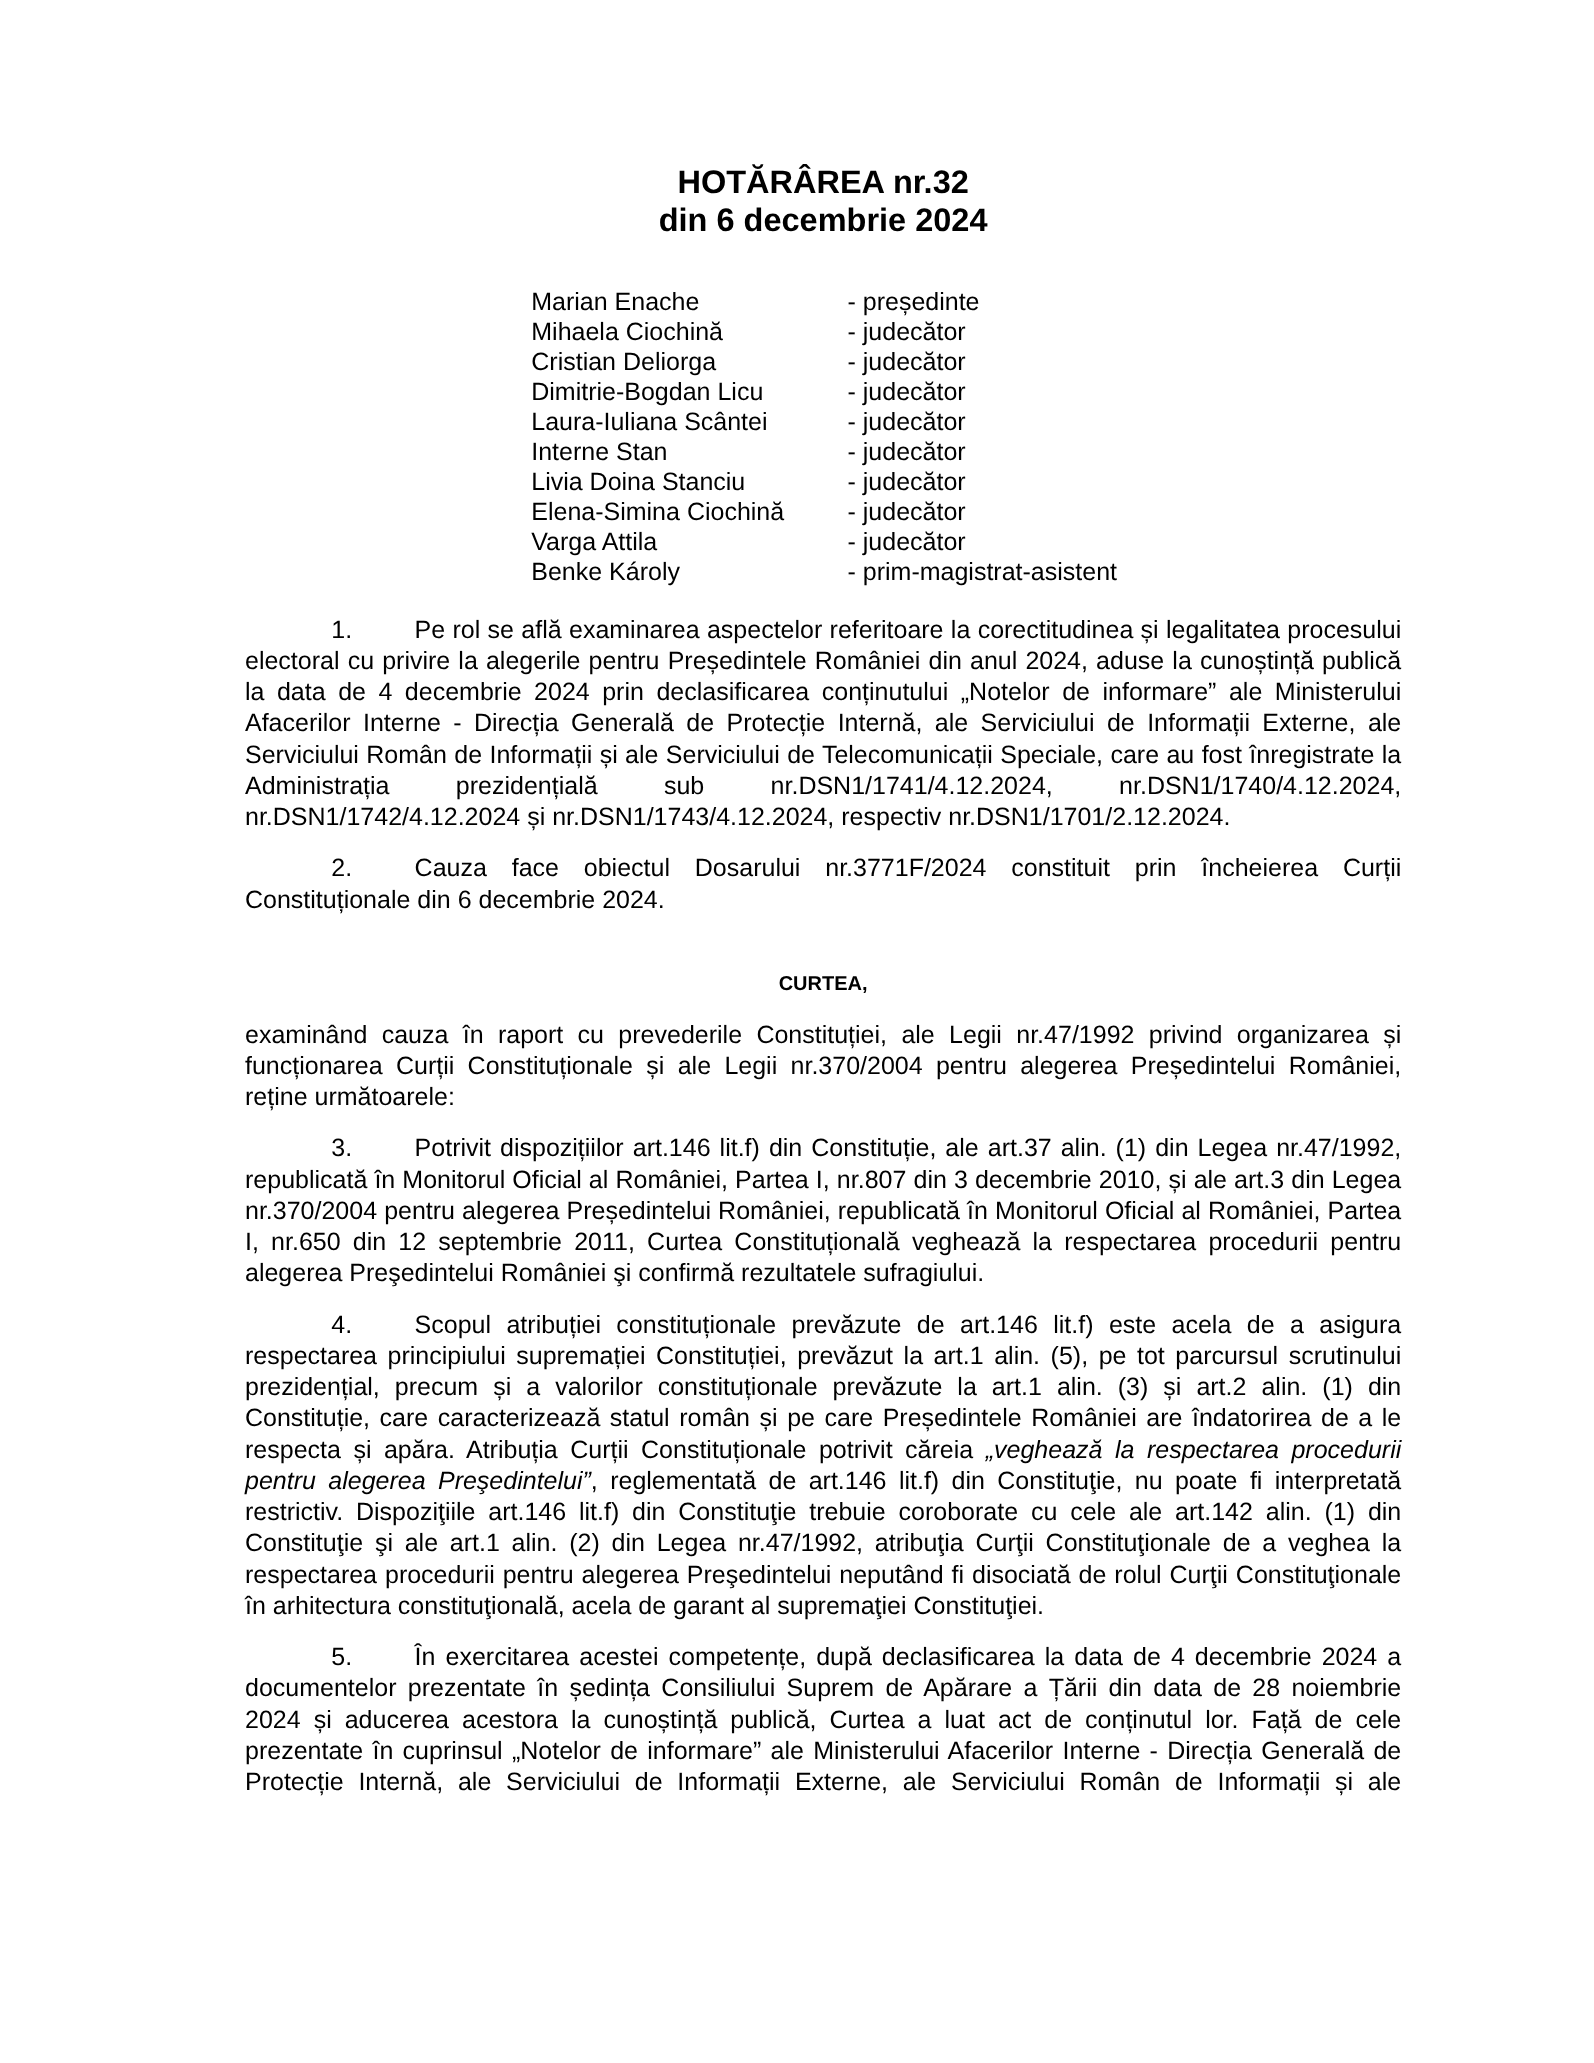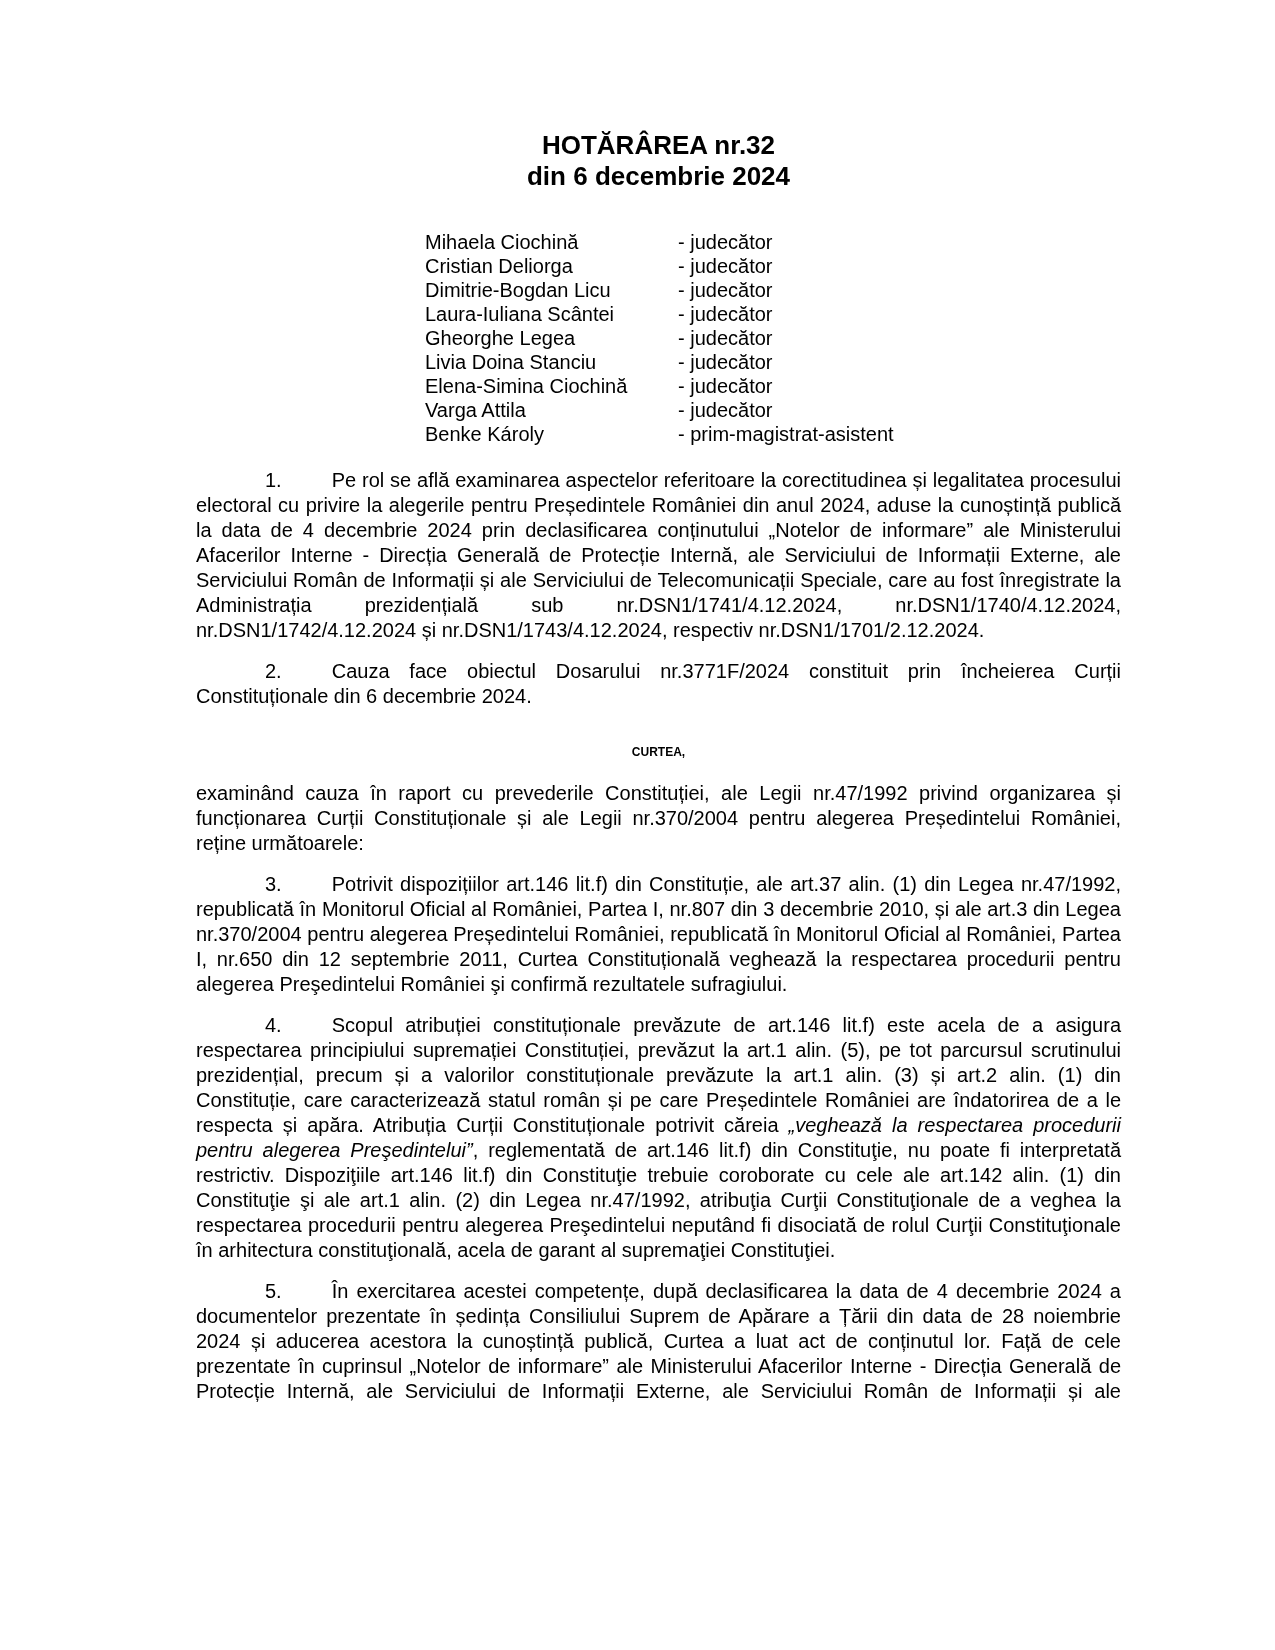--- a/index.html
+++ b/index.html
@@ -69,60 +69,64 @@
   }
   .para-indent {
     display: inline-block;
     width: 69px;
   }
   .para-tab {
     display: inline-block;
     width: 50px;
   }
   .court-heading {
-    font-size: 12px;
+    font-size: 16px;
     line-height: 25px;
     font-weight: bold;
     text-align: center;
-    margin: 31px 0 0 0;
+    margin: 42px 0 0 0;
   }
   .seg-italic {
     font-style: italic;
   }
 </style>
 </head>
 <body>
 
 <div class="page">
   <h1 class="doc-title">
     <span>HOTĂRÂREA nr.32</span><br>
     <span>din 6 decembrie 2024</span>
   </h1>
 
 
 
   <div class="judges-list">
       <div class="judge-row">
+        <span class="judge-name">Marian Enache</span>
+        <span class="judge-role">- președinte</span>
+      </div>
+      <div class="judge-row">
         <span class="judge-name">Mihaela Ciochină</span>
         <span class="judge-role">- judecător</span>
       </div>
       <div class="judge-row">
         <span class="judge-name">Cristian Deliorga</span>
         <span class="judge-role">- judecător</span>
       </div>
       <div class="judge-row">
         <span class="judge-name">Dimitrie-Bogdan Licu</span>
         <span class="judge-role">- judecător</span>
       </div>
       <div class="judge-row">
         <span class="judge-name">Laura-Iuliana Scântei</span>
         <span class="judge-role">- judecător</span>
       </div>
       <div class="judge-row">
-        <span class="judge-name">Gheorghe Legea</span>
+        <span class="judge-name">Interne Stan</span>
         <span class="judge-role">- judecător</span>
       </div>
       <div class="judge-row">
         <span class="judge-name">Livia Doina Stanciu</span>
         <span class="judge-role">- judecător</span>
       </div>
       <div class="judge-row">
         <span class="judge-name">Elena-Simina Ciochină</span>
         <span class="judge-role">- judecător</span>
       </div>

